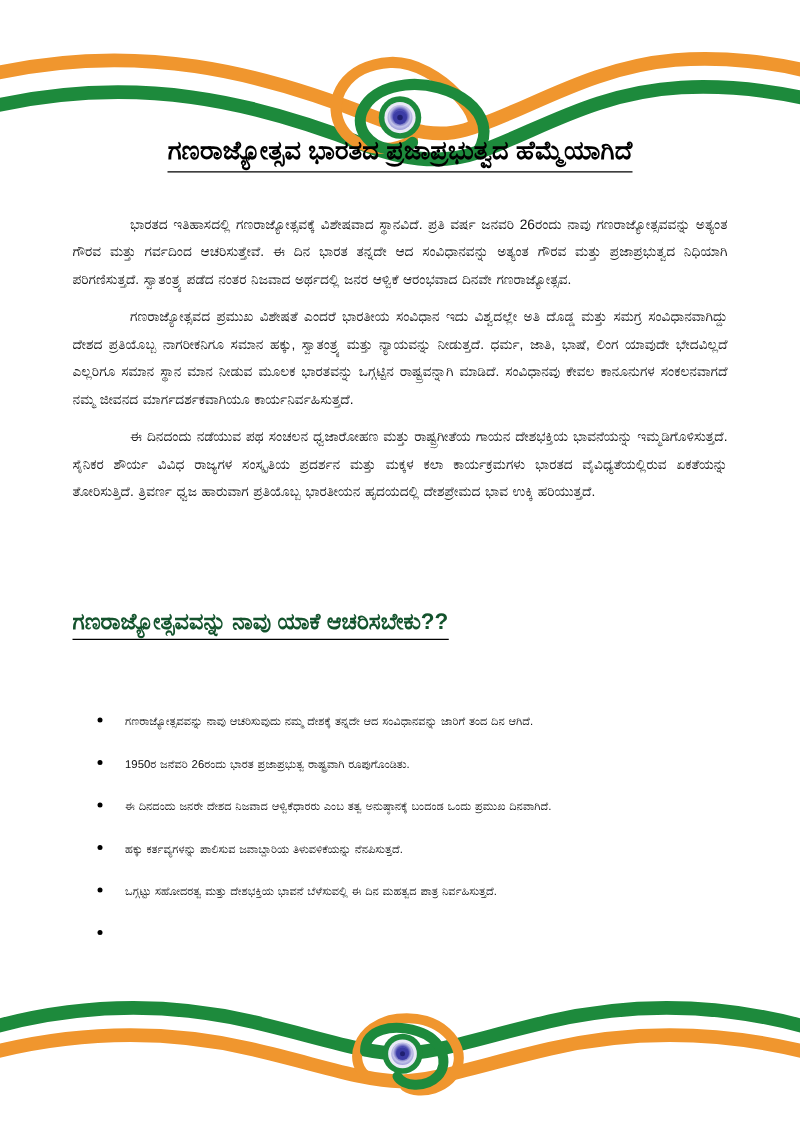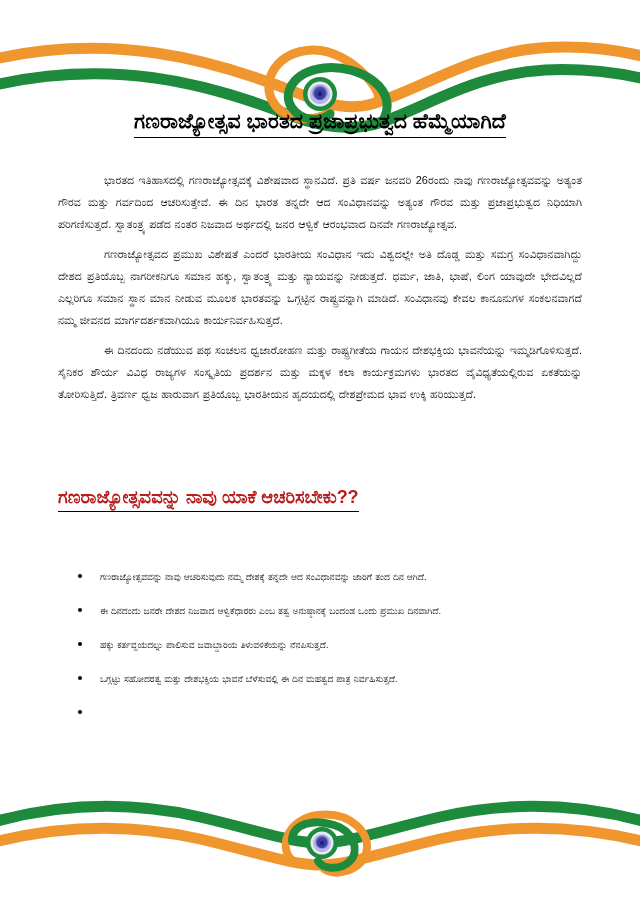--- a/index.html
+++ b/index.html
@@ -78,21 +78,21 @@
     word-spacing: 0.6px;
   }
 
   .section-heading {
     position: absolute;
     left: 58px;
     top: 486px;
     width: 524px;
     font-size: 18px;
     font-weight: bold;
-    color: #b91c1c;
+    color: #14532d;
     line-height: 1.3;
   }
   .section-heading .tu {
     display: inline-block;
     border-bottom: 1.5px solid #000;
     padding-bottom: 2px;
   }
 
   .bullet-block {
     position: absolute;
@@ -174,25 +174,29 @@
   </div>
 
   <div class="bullet-block">
     <ul class="bullets">
       <li>
         <span class="dot"></span>
         <span>ಗಣರಾಜ್ಯೋತ್ಸವವನ್ನು ನಾವು ಆಚರಿಸುವುದು ನಮ್ಮ ದೇಶಕ್ಕೆ ತನ್ನದೇ ಆದ ಸಂವಿಧಾನವನ್ನು ಜಾರಿಗೆ ತಂದ ದಿನ ಆಗಿದೆ.</span>
       </li>
       <li>
         <span class="dot"></span>
+        <span>1950ರ ಜನೆವರಿ 26ರಂದು ಭಾರತ ಪ್ರಜಾಪ್ರಭುತ್ವ ರಾಷ್ಟ್ರವಾಗಿ ರೂಪುಗೊಂಡಿತು.</span>
+      </li>
+      <li>
+        <span class="dot"></span>
         <span>ಈ ದಿನದಂದು ಜನರೇ ದೇಶದ ನಿಜವಾದ ಆಳ್ವಿಕೆಧಾರರು ಎಂಬ ತತ್ವ ಅನುಷ್ಠಾನಕ್ಕೆ ಬಂದಂಡ ಒಂದು ಪ್ರಮುಖ ದಿನವಾಗಿದೆ.</span>
       </li>
       <li>
         <span class="dot"></span>
-        <span>ಹಕ್ಕು ಕರ್ತವ್ದಯದಲ್ನು ಪಾಲಿಸುವ ಜವಾಬ್ದಾರಿಯ ತಿಳುವಳಿಕೆಯನ್ನು ನೆನಪಿಸುತ್ತದೆ.</span>
+        <span>ಹಕ್ಕು ಕರ್ತವ್ಯಗಳನ್ನು ಪಾಲಿಸುವ ಜವಾಬ್ದಾರಿಯ ತಿಳುವಳಿಕೆಯನ್ನು ನೆನಪಿಸುತ್ತದೆ.</span>
       </li>
       <li>
         <span class="dot"></span>
         <span>ಒಗ್ಗಟ್ಟು ಸಹೋದರತ್ವ ಮತ್ತು ದೇಶಭಕ್ತಿಯ ಭಾವನೆ ಬೆಳೆಸುವಲ್ಲಿ ಈ ದಿನ ಮಹತ್ವದ ಪಾತ್ರ ನಿರ್ವಹಿಸುತ್ತದೆ.</span>
       </li>
       <li>
         <span class="dot"></span>
       </li>
     </ul>
   </div>

